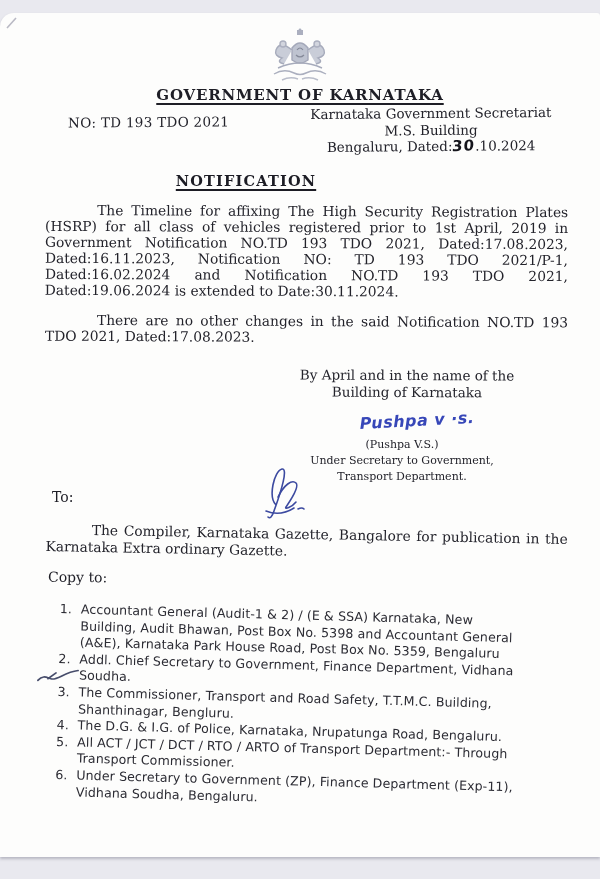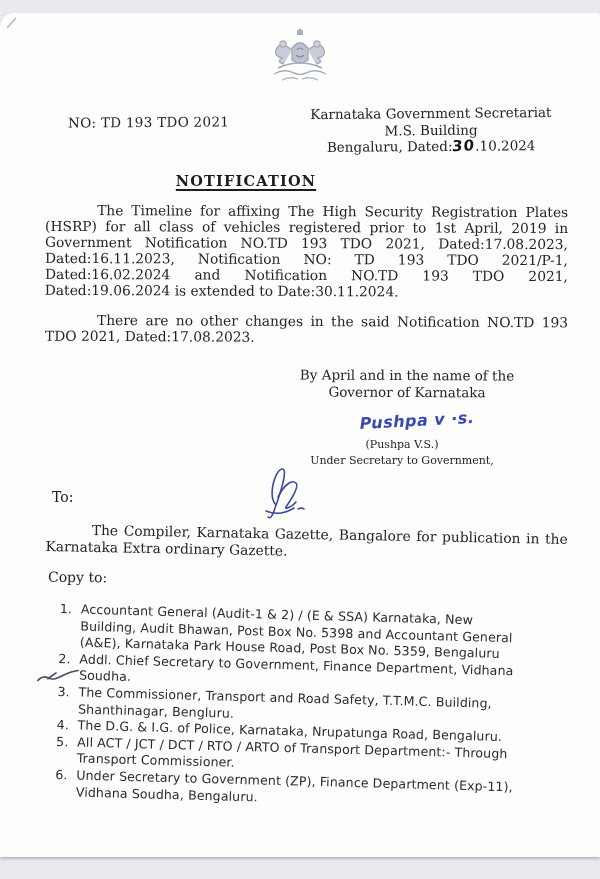--- a/index.html
+++ b/index.html
@@ -98,20 +98,23 @@
       <path d="M24 22 Q12 12 8 22 Q6 28 14 30 Q8 34 16 36" fill="#b8bdcc" stroke="#8a90a6"></path>
       <path d="M40 22 Q52 12 56 22 Q58 28 50 30 Q56 34 48 36" fill="#b8bdcc" stroke="#8a90a6"></path>
       <path d="M10 40 Q32 30 54 40" stroke="#8a90a6"></path>
       <path d="M6 46 Q16 40 26 45 Q32 48 38 45 Q48 40 58 46" stroke="#9096ab"></path>
       <path d="M14 52 Q22 48 30 51 M34 51 Q42 48 50 52" stroke="#a3a8ba"></path>
       <circle cx="15" cy="16" r="3" fill="#c4c8d4" stroke="#9096ab"></circle>
       <circle cx="49" cy="16" r="3" fill="#c4c8d4" stroke="#9096ab"></circle>
     </g>
   </svg>
 
+  <div class="abs doc-title">
+    <span>GOVERNMENT OF KARNATAKA</span>
+  </div>
 
   <div class="abs ref-no">NO: TD 193 TDO 2021</div>
 
   <div class="abs office-block">
     <div>Karnataka Government Secretariat</div>
     <div>M.S. Building</div>
     <div><span>Bengaluru, Dated:</span><span class="hand-day">30</span><span>.10.2024</span></div>
   </div>
 
   <div class="abs notif-heading">
@@ -127,28 +130,29 @@
     <div class="lline">Dated:19.06.2024 is extended to Date:30.11.2024.</div>
   </div>
 
   <div id="para2" class="abs para">
     <div class="jline indent1">There are no other changes in the said Notification NO.TD 193</div>
     <div class="lline">TDO 2021, Dated:17.08.2023.</div>
   </div>
 
   <div class="abs by-order">
     <div>By April and in the name of the</div>
-    <div>Governor of Karnataka</div>
+    <div>Building of Karnataka</div>
   </div>
 
   <div class="abs sig-text">Pushpa v ·s.</div>
 
   <div class="abs signoff">
     <div>(Pushpa V.S.)</div>
     <div>Under Secretary to Government,</div>
+    <div>Transport Department.</div>
   </div>
 
   <svg class="abs scribble" viewBox="0 0 48 60">
     <g stroke="#3c4aa0" stroke-width="1.6" fill="none" stroke-linecap="round">
       <path d="M14 44 C6 36 12 10 20 8 C26 7 20 28 12 50 C10 56 8 58 6 56"></path>
       <path d="M16 36 C22 24 30 18 34 22 C38 26 28 40 24 46 C22 49 30 46 34 41"></path>
       <path d="M4 50 C14 54 24 52 32 47"></path>
       <path d="M36 48 Q40 46 42 48"></path>
     </g>
   </svg>

